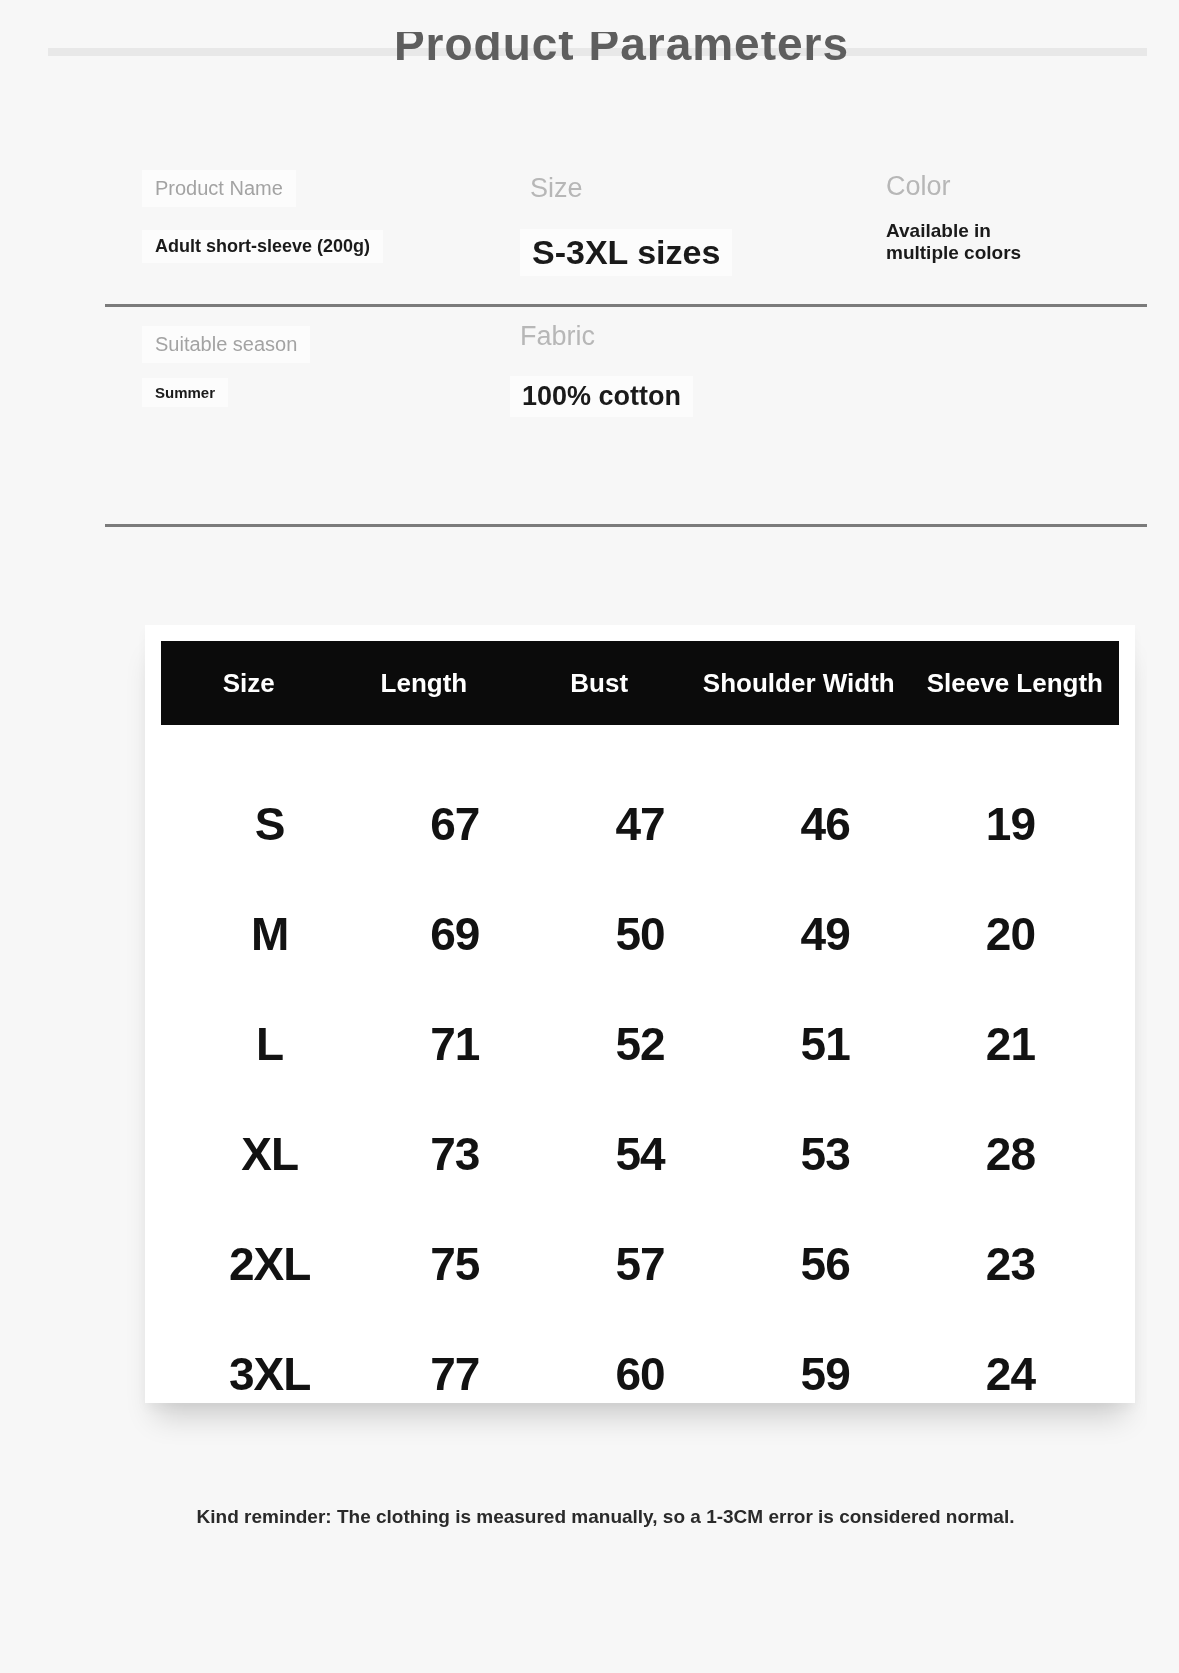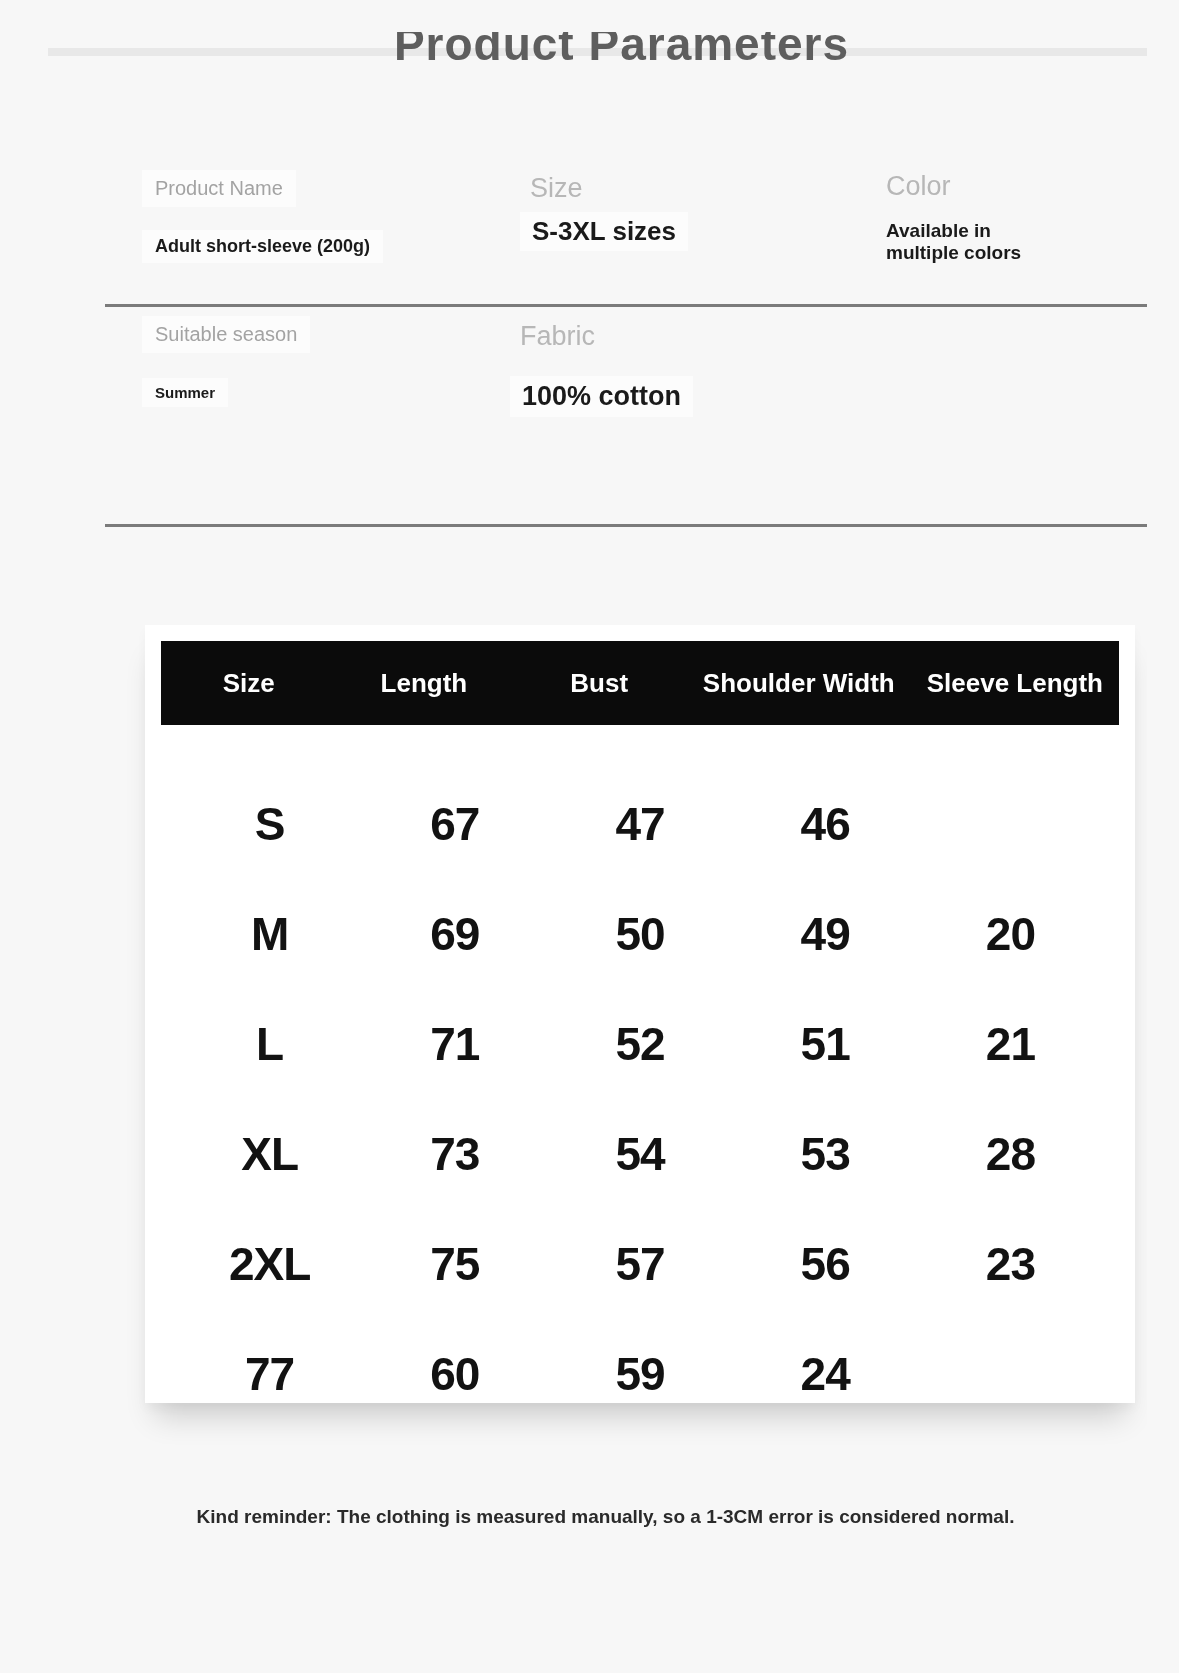--- a/index.html
+++ b/index.html
@@ -51,32 +51,32 @@
   }
   .value {
     color: #1a1a1a;
     font-weight: 700;
   }
 
   .product-name-label { left: 94px; top: 122px; }
   .product-name-value { left: 94px; top: 182px; font-size: 18px; padding: 6px 13px; }
 
   .size-label  { left: 472px; top: 120px; }
-  .size-value  { left: 472px; top: 164px; font-size: 26px; padding: 4px 12px; }
+  .size-value  { left: 472px; top: 181px; font-size: 34px; padding: 4px 12px; }
 
   .color-label { left: 828px; top: 118px; text-align: center; }
   .color-value {
     left: 838px; top: 172px;
     font-size: 19px;
     line-height: 1.18;
     width: 150px;
     white-space: normal;
   }
 
-  .season-label { left: 94px; top: 268px; }
+  .season-label { left: 94px; top: 278px; }
   .season-value { left: 94px; top: 330px; font-size: 15px; padding: 6px 13px; }
 
   .fabric-label { left: 462px; top: 268px; }
   .fabric-value { left: 462px; top: 328px; font-size: 27px; padding: 5px 12px; }
 
   .divider {
     position: absolute;
     left: 57px;
     width: 1066px;
     height: 3px;
@@ -168,20 +168,21 @@
       <div class="hcell">Bust</div>
       <div class="hcell">Shoulder Width</div>
       <div class="hcell">Sleeve Length</div>
     </div>
     <div class="size-body">
         <div class="size-row">
           <div class="size-cell">S</div>
           <div class="size-cell">67</div>
           <div class="size-cell">47</div>
           <div class="size-cell">46</div>
+          <div class="size-cell">19</div>
         </div>
         <div class="size-row">
           <div class="size-cell">M</div>
           <div class="size-cell">69</div>
           <div class="size-cell">50</div>
           <div class="size-cell">49</div>
           <div class="size-cell">20</div>
         </div>
         <div class="size-row">
           <div class="size-cell">L</div>
@@ -198,20 +199,21 @@
           <div class="size-cell">28</div>
         </div>
         <div class="size-row">
           <div class="size-cell">2XL</div>
           <div class="size-cell">75</div>
           <div class="size-cell">57</div>
           <div class="size-cell">56</div>
           <div class="size-cell">23</div>
         </div>
         <div class="size-row">
+          <div class="size-cell">3XL</div>
           <div class="size-cell">77</div>
           <div class="size-cell">60</div>
           <div class="size-cell">59</div>
           <div class="size-cell">24</div>
         </div>
       </div>
   </div>
 
   <div class="reminder">Kind reminder: The clothing is measured manually, so a 1-3CM error is considered normal.</div>
 

